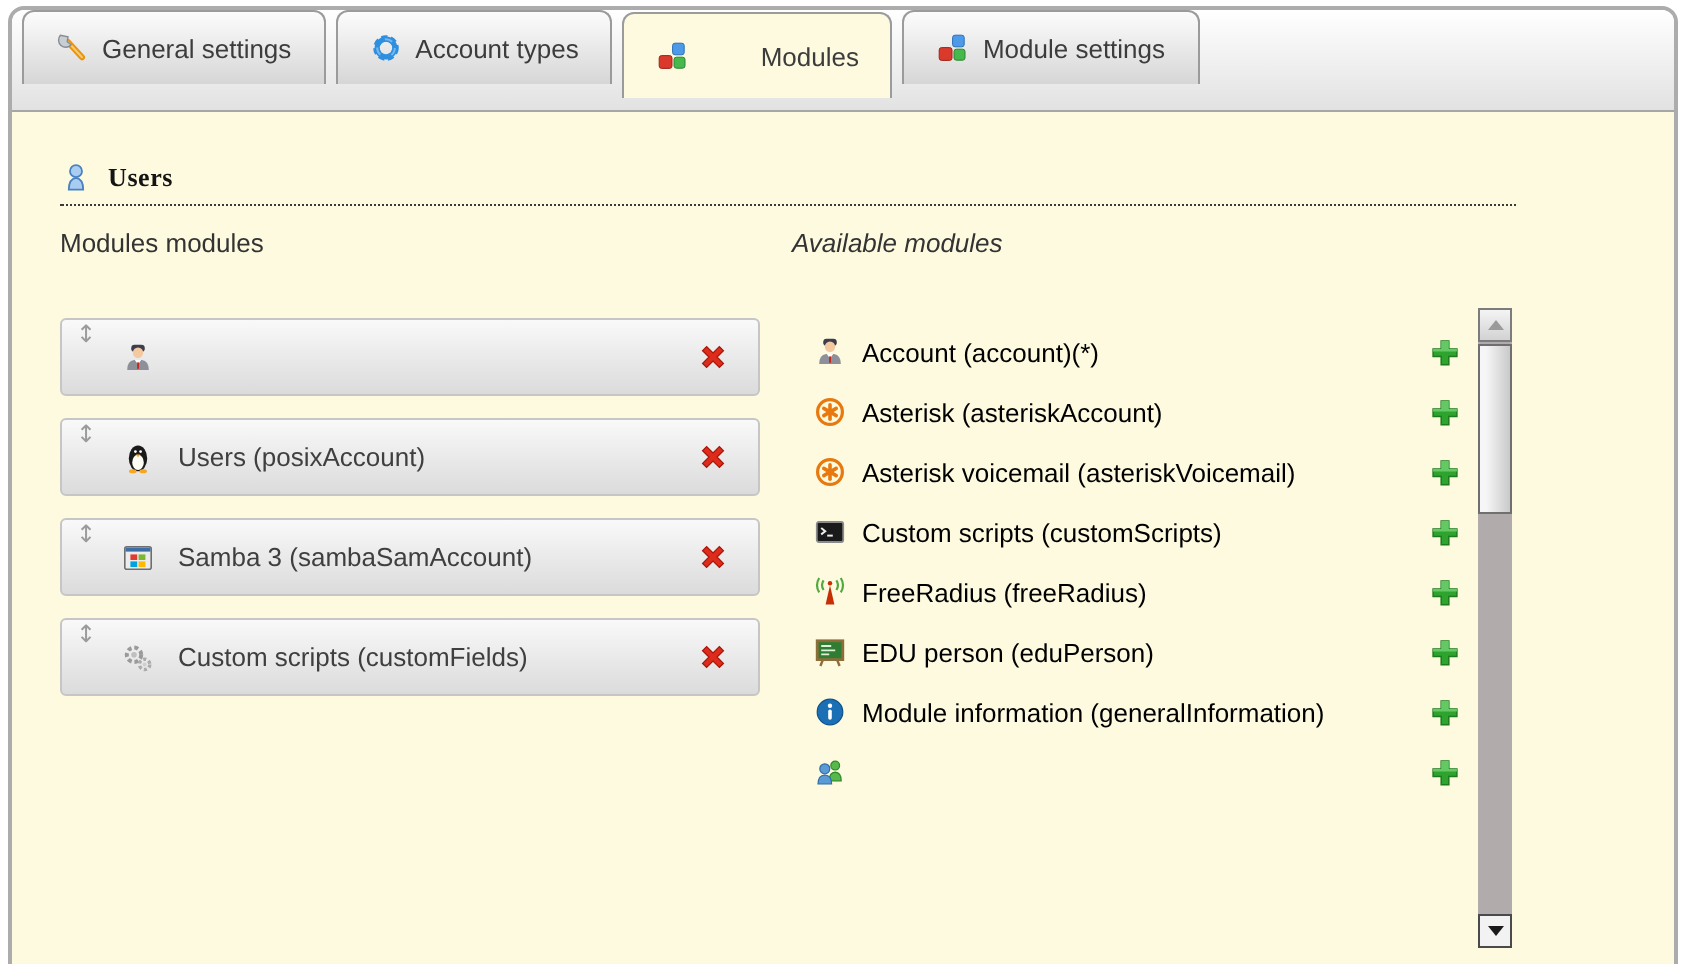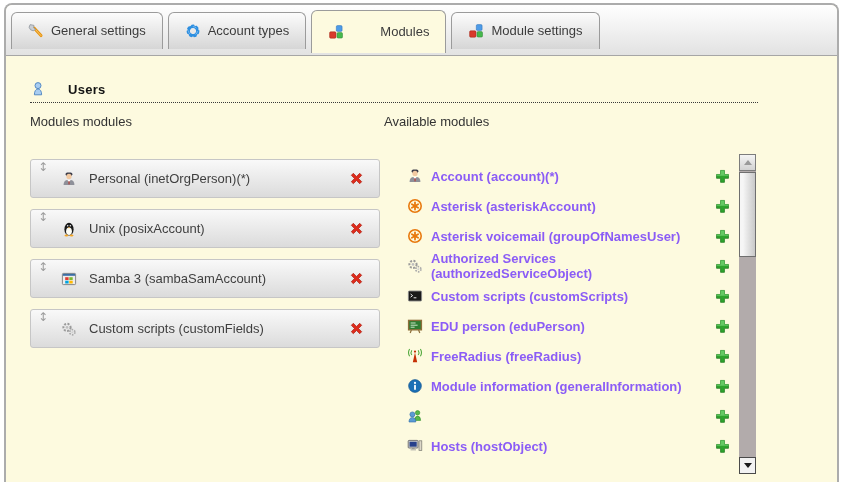--- a/index.html
+++ b/index.html
@@ -8,67 +8,67 @@
     font-family:"Liberation Sans","DejaVu Sans",sans-serif;
     -webkit-font-smoothing:antialiased;
   }
   .frame{
     position:absolute;left:4px;top:3px;width:831px;height:500px;
     border:2px solid #ACACAC;border-bottom:none;
     border-radius:8px 8px 0 0;overflow:hidden;background:#FDFADF;
   }
   
   .tabbar{
-    height:50px;display:flex;align-items:center;padding-left:5px;
+    height:50px;display:flex;align-items:flex-start;padding-left:5px;
     background:linear-gradient(#ffffff,#e2e2e2);
     border-bottom:1px solid #A6A6A6;position:relative;
   }
   .tab{
     display:inline-flex;align-items:center;gap:7px;
     height:36px;padding:0 16px;margin-right:5px;
     border:1px solid #9B9B9B;border-bottom:none;border-radius:6px 6px 0 0;
     background:linear-gradient(#FCFCFC,#D6D6D6);
     font-size:13px;color:#3C3C3C;cursor:pointer;white-space:nowrap;
   }
   .tab.active{
     height:42px;background:#FDFADF;position:relative;bottom:-1px;z-index:2;gap:36px;
   }
   .ticon{display:inline-flex;width:16px;height:16px;}
   
   .content{position:relative;height:429px;background:#FDFADF;}
   .section-header{
     position:absolute;left:24px;top:25px;width:728px;
-    display:flex;align-items:center;gap:22px;
-    border-bottom:1px dotted #3a3a3a;padding-bottom:5px;
+    display:flex;align-items:center;gap:8px;
+    border-bottom:1px dotted #3a3a3a;padding-bottom:5px;font-family:Liberation Serif, serif;
   }
   .section-title{font-size:13px;font-weight:bold;color:#141414;letter-spacing:.3px;}
   .col-label{position:absolute;top:58px;font-size:13px;color:#333;}
   .col-label.sel{left:24px;}
-  .col-label.avail{left:378px;}
+  .col-label.avail{left:390px;font-style:italic;}
   
   .selected-list{position:absolute;left:24px;top:103px;width:350px;}
   .sel-box{
     position:relative;height:39px;margin-bottom:11px;
     border:1px solid #C6C6C6;border-radius:3px;
     background:linear-gradient(#F9F9F9,#DBDBDB);
     display:flex;align-items:center;padding:0 14px 0 30px;box-sizing:border-box;
     cursor:move;
   }
   .drag{
     position:absolute;left:7px;top:1px;font-size:12px;color:#9B9B9B;
     font-family:"DejaVu Sans",sans-serif;cursor:ns-resize;line-height:12px;
   }
   .micon{display:inline-flex;width:16px;height:16px;flex:0 0 16px;}
   .mlabel{font-size:13px;color:#3F3F3F;margin-left:12px;}
   .del{margin-left:auto;display:inline-flex;width:17px;height:17px;cursor:pointer;}
   
   .avail-list{position:absolute;left:401px;top:105px;width:330px;}
   .avail-row{display:flex;align-items:center;min-height:30px;}
   .avail-row .micon{margin-right:8px;align-self:center;}
-  .alabel{font-size:13px;color:#8b5cf6;width:256px;line-height:15px;font-weight:bold;}
+  .alabel{font-size:13px;color:#000000;width:256px;line-height:15px;}
   .add{margin-left:auto;margin-right:6px;display:inline-flex;width:17px;height:17px;cursor:pointer;}
   
   .scrollbar{position:absolute;left:733px;top:98px;width:17px;height:320px;}
   .sb-btn{
     position:absolute;left:0;width:15px;height:15px;
     border:1px solid #7C7C7C;background:linear-gradient(#F4F4F4,#D2D2D2);
     display:flex;align-items:center;justify-content:center;cursor:pointer;
   }
   .sb-btn.up{top:0;}
   .sb-btn.down{bottom:0;border-color:#4A4A4A;background:#F2F2F2;}
@@ -155,42 +155,41 @@
         <span class="drag">↕</span>
         <span class="micon">
           <svg viewBox="0 0 16 16" width="16" height="16">
             <rect x="4.6" y="1.4" width="6.8" height="3.6" rx="1.7" fill="#3E3E4A"></rect>
             <circle cx="8" cy="5.4" r="2.6" fill="#F2C9A1"></circle>
             <path d="M2.6 14 Q2.6 9.4 6 9 L10 9 Q13.4 9.4 13.4 14 Z" fill="#8E9099"></path>
             <path d="M6.4 9 L8 11.2 L9.6 9 Z" fill="#ffffff"></path>
             <rect x="7.55" y="10.2" width="0.95" height="3.2" fill="#C22A1E"></rect>
           </svg>
         </span>
-        <span class="mlabel">Personal (inetOrgPerson)(*)</span>
         <span class="del">
           <svg viewBox="0 0 16 16" width="17" height="17">
             <path d="M3.1 5 L5 3.1 L8 6.1 L11 3.1 L12.9 5 L9.9 8 L12.9 11 L11 12.9 L8 9.9 L5 12.9 L3.1 11 L6.1 8 Z" fill="#DE2B1C" stroke="#A51708" stroke-width="0.6"></path>
           </svg>
         </span>
       </div>
 
       <div class="sel-box">
         <span class="drag">↕</span>
         <span class="micon">
           <svg viewBox="0 0 16 16" width="16" height="16">
             <ellipse cx="8" cy="8.2" rx="4.6" ry="6.4" fill="#1A1A1A"></ellipse>
             <ellipse cx="8" cy="10.2" rx="2.9" ry="3.8" fill="#FDFDF5"></ellipse>
             <circle cx="6.7" cy="4.8" r="0.7" fill="#fff"></circle>
             <circle cx="9.3" cy="4.8" r="0.7" fill="#fff"></circle>
             <path d="M6.9 6.3 L9.1 6.3 L8 7.6 Z" fill="#F5A623"></path>
             <ellipse cx="5.4" cy="14.6" rx="1.9" ry="1" fill="#F5A623"></ellipse>
             <ellipse cx="10.6" cy="14.6" rx="1.9" ry="1" fill="#F5A623"></ellipse>
           </svg>
         </span>
-        <span class="mlabel">Unix (posixAccount)</span>
+        <span class="mlabel">Users (posixAccount)</span>
         <span class="del">
           <svg viewBox="0 0 16 16" width="17" height="17">
             <path d="M3.1 5 L5 3.1 L8 6.1 L11 3.1 L12.9 5 L9.9 8 L12.9 11 L11 12.9 L8 9.9 L5 12.9 L3.1 11 L6.1 8 Z" fill="#DE2B1C" stroke="#A51708" stroke-width="0.6"></path>
           </svg>
         </span>
       </div>
 
       <div class="sel-box">
         <span class="drag">↕</span>
         <span class="micon">
@@ -275,74 +274,39 @@
         <span class="micon">
           <svg viewBox="0 0 16 16" width="16" height="16">
             <circle cx="8" cy="8" r="6.2" fill="none" stroke="#E8790E" stroke-width="1.6"></circle>
             <g stroke="#E8790E" stroke-width="1.8" stroke-linecap="round">
               <line x1="8" y1="4.4" x2="8" y2="11.6"></line>
               <line x1="4.9" y1="6.2" x2="11.1" y2="9.8"></line>
               <line x1="11.1" y1="6.2" x2="4.9" y2="9.8"></line>
             </g>
           </svg>
         </span>
-        <span class="alabel">Asterisk voicemail (groupOfNamesUser)</span>
-        <span class="add">
-          <svg viewBox="0 0 16 16" width="17" height="17">
-            <path d="M6.2 2.3 h3.6 v3.8 h3.8 v3.6 h-3.8 v3.8 h-3.6 v-3.8 h-3.8 v-3.6 h3.8 Z" fill="#2EA32E" stroke="#1D7A1D" stroke-width="0.7"></path>
-            <path d="M6.2 2.3 h3.6 v3.8 h3.8 v1.2 h-11.2 v-1.2 h3.8 Z" fill="#64C964"></path>
-          </svg>
-        </span>
-      </div>
-
-      <div class="avail-row">
-        <span class="micon">
-          <svg viewBox="0 0 16 16" width="16" height="16">
-            <circle cx="6" cy="6.4" r="3.6" fill="none" stroke="#9A9A9A" stroke-width="2" stroke-dasharray="2 1.4"></circle>
-            <circle cx="6" cy="6.4" r="1.4" fill="#BFBFBF"></circle>
-            <circle cx="11.3" cy="11.2" r="2.6" fill="none" stroke="#ABABAB" stroke-width="1.7" stroke-dasharray="1.6 1.2"></circle>
-            <circle cx="11.3" cy="11.2" r="1" fill="#CFCFCF"></circle>
-          </svg>
-        </span>
-        <span class="alabel">Authorized Services (authorizedServiceObject)</span>
-        <span class="add">
-          <svg viewBox="0 0 16 16" width="17" height="17">
-            <path d="M6.2 2.3 h3.6 v3.8 h3.8 v3.6 h-3.8 v3.8 h-3.6 v-3.8 h-3.8 v-3.6 h3.8 Z" fill="#2EA32E" stroke="#1D7A1D" stroke-width="0.7"></path>
-            <path d="M6.2 2.3 h3.6 v3.8 h3.8 v1.2 h-11.2 v-1.2 h3.8 Z" fill="#64C964"></path>
-          </svg>
-        </span>
-      </div>
+        <span class="alabel">Asterisk voicemail (asteriskVoicemail)</span>
+        <span class="add">
+          <svg viewBox="0 0 16 16" width="17" height="17">
+            <path d="M6.2 2.3 h3.6 v3.8 h3.8 v3.6 h-3.8 v3.8 h-3.6 v-3.8 h-3.8 v-3.6 h3.8 Z" fill="#2EA32E" stroke="#1D7A1D" stroke-width="0.7"></path>
+            <path d="M6.2 2.3 h3.6 v3.8 h3.8 v1.2 h-11.2 v-1.2 h3.8 Z" fill="#64C964"></path>
+          </svg>
+        </span>
+      </div>
+
 
       <div class="avail-row">
         <span class="micon">
           <svg viewBox="0 0 16 16" width="16" height="16">
             <rect x="1.4" y="3" width="13.2" height="10" rx="1" fill="#1A1A1A" stroke="#8A8A8A" stroke-width="0.9"></rect>
             <path d="M3.6 6 L5.6 7.6 L3.6 9.2" stroke="#EDEDED" fill="none" stroke-width="1"></path>
             <line x1="6.6" y1="9.8" x2="9.4" y2="9.8" stroke="#EDEDED" stroke-width="1"></line>
           </svg>
         </span>
         <span class="alabel">Custom scripts (customScripts)</span>
-        <span class="add">
-          <svg viewBox="0 0 16 16" width="17" height="17">
-            <path d="M6.2 2.3 h3.6 v3.8 h3.8 v3.6 h-3.8 v3.8 h-3.6 v-3.8 h-3.8 v-3.6 h3.8 Z" fill="#2EA32E" stroke="#1D7A1D" stroke-width="0.7"></path>
-            <path d="M6.2 2.3 h3.6 v3.8 h3.8 v1.2 h-11.2 v-1.2 h3.8 Z" fill="#64C964"></path>
-          </svg>
-        </span>
-      </div>
-
-      <div class="avail-row">
-        <span class="micon">
-          <svg viewBox="0 0 16 16" width="16" height="16">
-            <rect x="1.6" y="2.4" width="12.8" height="9.4" fill="#2E7D32" stroke="#8D6E3A" stroke-width="1.4"></rect>
-            <path d="M3.6 5 h5 M3.6 7.2 h7 M3.6 9.2 h4" stroke="#DFF0D8" stroke-width="0.9" fill="none"></path>
-            <line x1="4.4" y1="12" x2="3.2" y2="15" stroke="#8D6E3A" stroke-width="1.2"></line>
-            <line x1="11.6" y1="12" x2="12.8" y2="15" stroke="#8D6E3A" stroke-width="1.2"></line>
-          </svg>
-        </span>
-        <span class="alabel">EDU person (eduPerson)</span>
         <span class="add">
           <svg viewBox="0 0 16 16" width="17" height="17">
             <path d="M6.2 2.3 h3.6 v3.8 h3.8 v3.6 h-3.8 v3.8 h-3.6 v-3.8 h-3.8 v-3.6 h3.8 Z" fill="#2EA32E" stroke="#1D7A1D" stroke-width="0.7"></path>
             <path d="M6.2 2.3 h3.6 v3.8 h3.8 v1.2 h-11.2 v-1.2 h3.8 Z" fill="#64C964"></path>
           </svg>
         </span>
       </div>
 
       <div class="avail-row">
         <span class="micon">
@@ -360,20 +324,38 @@
           <svg viewBox="0 0 16 16" width="17" height="17">
             <path d="M6.2 2.3 h3.6 v3.8 h3.8 v3.6 h-3.8 v3.8 h-3.6 v-3.8 h-3.8 v-3.6 h3.8 Z" fill="#2EA32E" stroke="#1D7A1D" stroke-width="0.7"></path>
             <path d="M6.2 2.3 h3.6 v3.8 h3.8 v1.2 h-11.2 v-1.2 h3.8 Z" fill="#64C964"></path>
           </svg>
         </span>
       </div>
 
       <div class="avail-row">
         <span class="micon">
           <svg viewBox="0 0 16 16" width="16" height="16">
+            <rect x="1.6" y="2.4" width="12.8" height="9.4" fill="#2E7D32" stroke="#8D6E3A" stroke-width="1.4"></rect>
+            <path d="M3.6 5 h5 M3.6 7.2 h7 M3.6 9.2 h4" stroke="#DFF0D8" stroke-width="0.9" fill="none"></path>
+            <line x1="4.4" y1="12" x2="3.2" y2="15" stroke="#8D6E3A" stroke-width="1.2"></line>
+            <line x1="11.6" y1="12" x2="12.8" y2="15" stroke="#8D6E3A" stroke-width="1.2"></line>
+          </svg>
+        </span>
+        <span class="alabel">EDU person (eduPerson)</span>
+        <span class="add">
+          <svg viewBox="0 0 16 16" width="17" height="17">
+            <path d="M6.2 2.3 h3.6 v3.8 h3.8 v3.6 h-3.8 v3.8 h-3.6 v-3.8 h-3.8 v-3.6 h3.8 Z" fill="#2EA32E" stroke="#1D7A1D" stroke-width="0.7"></path>
+            <path d="M6.2 2.3 h3.6 v3.8 h3.8 v1.2 h-11.2 v-1.2 h3.8 Z" fill="#64C964"></path>
+          </svg>
+        </span>
+      </div>
+
+      <div class="avail-row">
+        <span class="micon">
+          <svg viewBox="0 0 16 16" width="16" height="16">
             <circle cx="8" cy="8" r="6.4" fill="#1B6FB5" stroke="#10518A" stroke-width="0.6"></circle>
             <circle cx="8" cy="4.9" r="1.1" fill="#ffffff"></circle>
             <rect x="7.1" y="6.7" width="1.8" height="5.2" rx="0.9" fill="#ffffff"></rect>
           </svg>
         </span>
         <span class="alabel">Module information (generalInformation)</span>
         <span class="add">
           <svg viewBox="0 0 16 16" width="17" height="17">
             <path d="M6.2 2.3 h3.6 v3.8 h3.8 v3.6 h-3.8 v3.8 h-3.6 v-3.8 h-3.8 v-3.6 h3.8 Z" fill="#2EA32E" stroke="#1D7A1D" stroke-width="0.7"></path>
             <path d="M6.2 2.3 h3.6 v3.8 h3.8 v1.2 h-11.2 v-1.2 h3.8 Z" fill="#64C964"></path>
@@ -391,38 +373,20 @@
           </svg>
         </span>
         <span class="add">
           <svg viewBox="0 0 16 16" width="17" height="17">
             <path d="M6.2 2.3 h3.6 v3.8 h3.8 v3.6 h-3.8 v3.8 h-3.6 v-3.8 h-3.8 v-3.6 h3.8 Z" fill="#2EA32E" stroke="#1D7A1D" stroke-width="0.7"></path>
             <path d="M6.2 2.3 h3.6 v3.8 h3.8 v1.2 h-11.2 v-1.2 h3.8 Z" fill="#64C964"></path>
           </svg>
         </span>
       </div>
 
-      <div class="avail-row">
-        <span class="micon">
-          <svg viewBox="0 0 16 16" width="16" height="16">
-            <rect x="1.2" y="2.4" width="9.8" height="7.6" rx="0.8" fill="#D8D8D0" stroke="#55555F" stroke-width="0.8"></rect>
-            <rect x="2.5" y="3.7" width="7.2" height="5" fill="#27408B"></rect>
-            <rect x="5" y="10" width="2.6" height="1.2" fill="#9A9A93"></rect>
-            <rect x="3.6" y="11.2" width="5.4" height="1.2" fill="#B5B5AD"></rect>
-            <rect x="12" y="2.8" width="2.8" height="9.6" fill="#DDD8C8" stroke="#77776F" stroke-width="0.7"></rect>
-          </svg>
-        </span>
-        <span class="alabel">Hosts (hostObject)</span>
-        <span class="add">
-          <svg viewBox="0 0 16 16" width="17" height="17">
-            <path d="M6.2 2.3 h3.6 v3.8 h3.8 v3.6 h-3.8 v3.8 h-3.6 v-3.8 h-3.8 v-3.6 h3.8 Z" fill="#2EA32E" stroke="#1D7A1D" stroke-width="0.7"></path>
-            <path d="M6.2 2.3 h3.6 v3.8 h3.8 v1.2 h-11.2 v-1.2 h3.8 Z" fill="#64C964"></path>
-          </svg>
-        </span>
-      </div>
     </div>
 
     <div class="scrollbar">
       <div class="sb-btn up">
         <span class="tri-up"></span>
       </div>
       <div class="sb-track">
         <div class="sb-thumb"></div>
       </div>
       <div class="sb-btn down">

